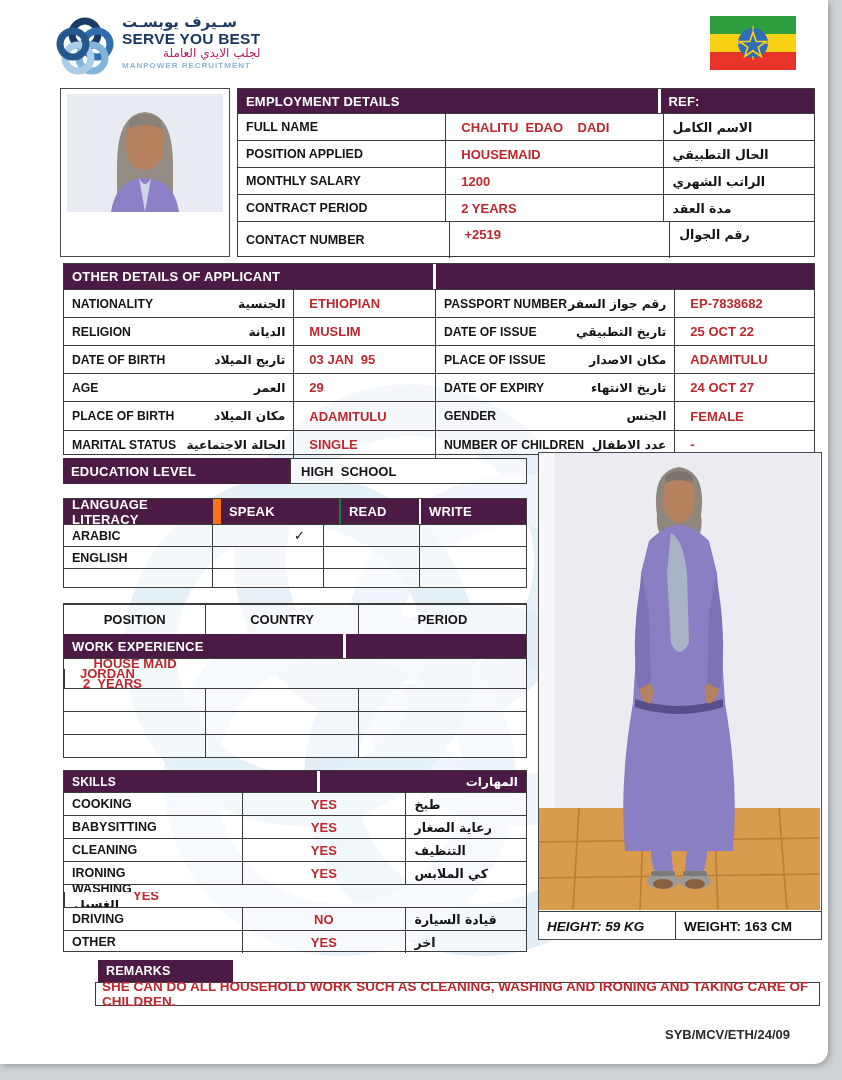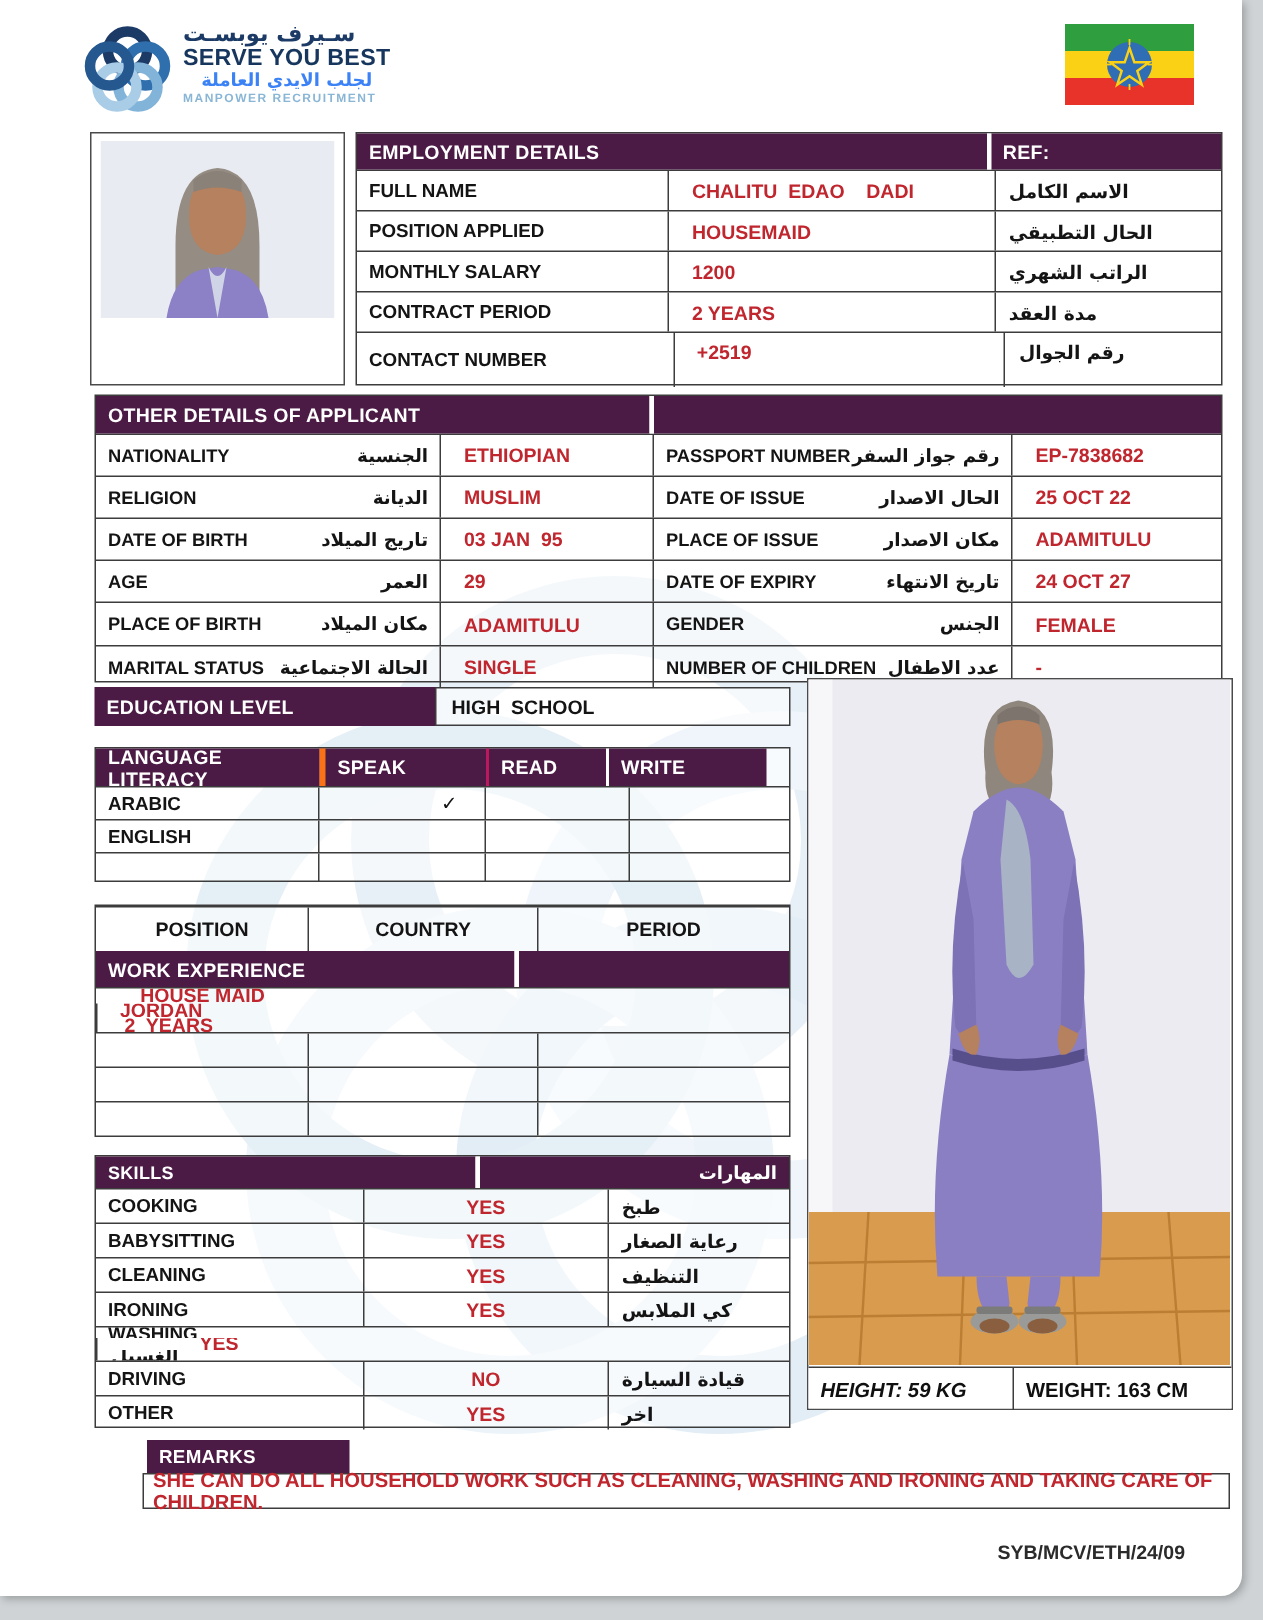--- a/index.html
+++ b/index.html
@@ -56,21 +56,21 @@
         <circle cx="30" cy="22" r="13" stroke="#1c3a66" stroke-width="7"></circle>
         <circle cx="42" cy="32" r="13" stroke="#2f6fad" stroke-width="7"></circle>
         <circle cx="37" cy="46" r="13" stroke="#82b4da" stroke-width="7"></circle>
         <circle cx="23" cy="46" r="13" stroke="#a9cde7" stroke-width="7"></circle>
         <circle cx="18" cy="32" r="13" stroke="#25588f" stroke-width="7"></circle>
       </g>
     </svg>
     <div class="logo-text" style="padding-top:3px;">
       <div class="ar" style="color:#1c3a66;font-weight:bold;font-size:15px;text-align:left;direction:rtl;">سـيرف يوبسـت</div>
       <div style="color:#17365d;font-weight:bold;font-size:15.5px;letter-spacing:.2px;">SERVE YOU BEST</div>
-      <div class="ar" style="color:#3b82f6;font-weight:bold;font-size:12px;text-align:center;">لجلب الايدي العاملة</div>
+      <div class="ar" style="color:#be185d;font-weight:normal;font-size:12px;text-align:right;">لجلب الايدي العاملة</div>
       <div style="color:#8ab6d6;font-weight:bold;font-size:8px;letter-spacing:1px;margin-top:2px;">MANPOWER RECRUITMENT</div>
     </div>
   </div>
 
   <svg class="abs" style="left:710px;top:16px;" width="86" height="54" viewBox="0 0 86 54">
     <rect x="0" y="0" width="86" height="18" fill="#2f9e3e"></rect>
     <rect x="0" y="18" width="86" height="18" fill="#fbd116"></rect>
     <rect x="0" y="36" width="86" height="18" fill="#e8332a"></rect>
     <circle cx="43" cy="27" r="15" fill="#2f6db5"></circle>
     <g stroke="#fbd116" stroke-width="1.6" fill="none">
@@ -148,21 +148,21 @@
       <div class="cell val bl" style="width:140px;">EP-7838682</div>
     </div>
     <div class="row bt" style="height:28px;">
       <div class="cell both" style="width:230px;">
           <span>RELIGION</span>
           <span class="ar">الديانة</span>
         </div>
       <div class="cell val bl" style="width:142px;">MUSLIM</div>
       <div class="cell both bl" style="width:240px;">
           <span>DATE OF ISSUE</span>
-          <span class="ar">الحال الاصدار</span>
+          <span class="ar">تاريخ التطبيقي</span>
         </div>
       <div class="cell val bl" style="width:140px;">25 OCT 22</div>
     </div>
     <div class="row bt" style="height:28px;">
       <div class="cell both" style="width:230px;">
           <span>DATE OF BIRTH</span>
           <span class="ar">تاريج الميلاد</span>
         </div>
       <div class="cell val bl" style="width:142px;">03 JAN  95</div>
       <div class="cell both bl" style="width:240px;">
@@ -210,22 +210,22 @@
   </div>
 
   <div class="abs" style="left:63px;top:458px;display:flex;">
     <div class="purple hdr-cell" style="width:227px;height:26px;box-sizing:border-box;">EDUCATION LEVEL</div>
     <div class="cell" style="width:237px;height:26px;border:1.4px solid #3c3c3c;background:rgba(255,255,255,0.6);font-weight:bold;font-size:13px;color:#141414;padding:0 10px;white-space:pre;">HIGH  SCHOOL</div>
   </div>
 
   <div class="abs tbl" style="left:63px;top:498px;width:464px;height:90px;">
     <div class="row" style="height:25px;">
       <div class="cell purple hdr-cell" style="width:149px;">LANGUAGE LITERACY</div>
-      <div class="cell purple hdr-cell" style="width:111px;border-left:4px solid #f97316;">SPEAK</div>
-      <div class="cell purple hdr-cell" style="width:80px;border-left:2px solid #be185d;">READ</div>
+      <div class="cell purple hdr-cell" style="width:126px;border-left:8px solid #f97316;">SPEAK</div>
+      <div class="cell purple hdr-cell" style="width:80px;border-left:2px solid #15803d;">READ</div>
       <div class="cell purple hdr-cell" style="width:107px;border-left:2px solid #fff;">WRITE</div>
     </div>
     <div class="row bt" style="height:22px;">
       <div class="cell lab" style="width:149px;">ARABIC</div>
       <div class="cell bl" style="width:111px;justify-content:flex-end;padding-right:18px;font-size:13px;font-weight:bold;color:#111;">✓</div>
       <div class="cell bl" style="width:97px;"></div>
       <div class="cell bl" style="width:107px;"></div>
     </div>
     <div class="row bt" style="height:22px;">
       <div class="cell lab" style="width:149px;">ENGLISH</div>

